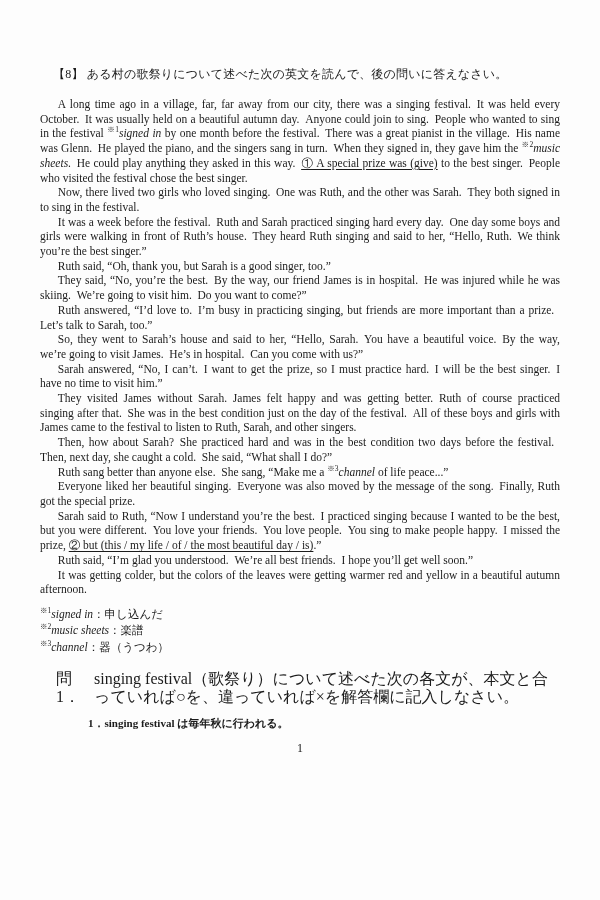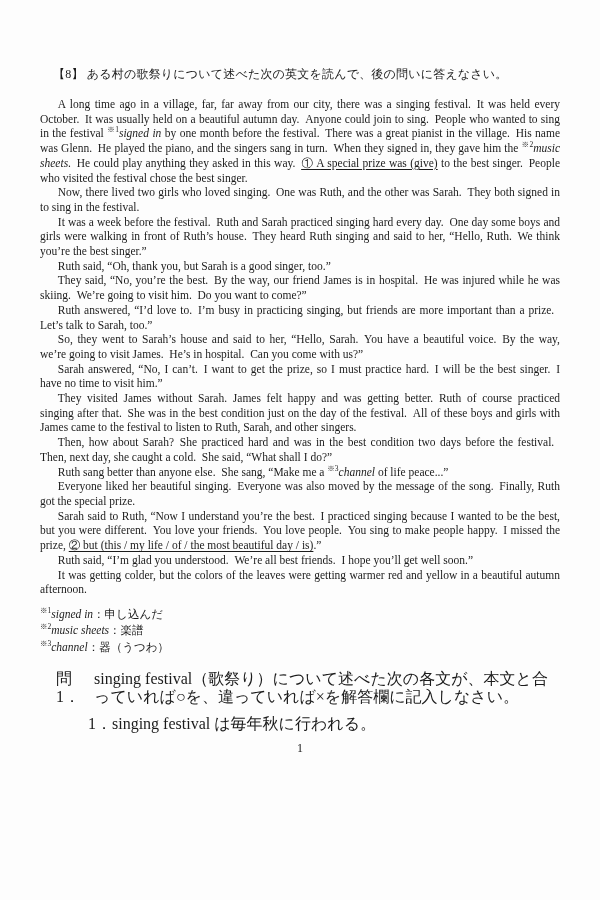--- a/index.html
+++ b/index.html
@@ -58,22 +58,23 @@
     line-height: 17.5px;
   }
   .q-label {
     flex: 0 0 38px;
   }
   .q-text {
     flex: 1;
   }
   .items {
     margin: 9px 0 0 48px;
-    font-size: 16px;
+    font-size: 11px;
     line-height: 19.5px;
+    font-weight: bold;
   }
   .page-number {
     margin-top: 7px;
     text-align: center;
     font-size: 12px;
   }
 </style>
 </head>
 <body>
 

